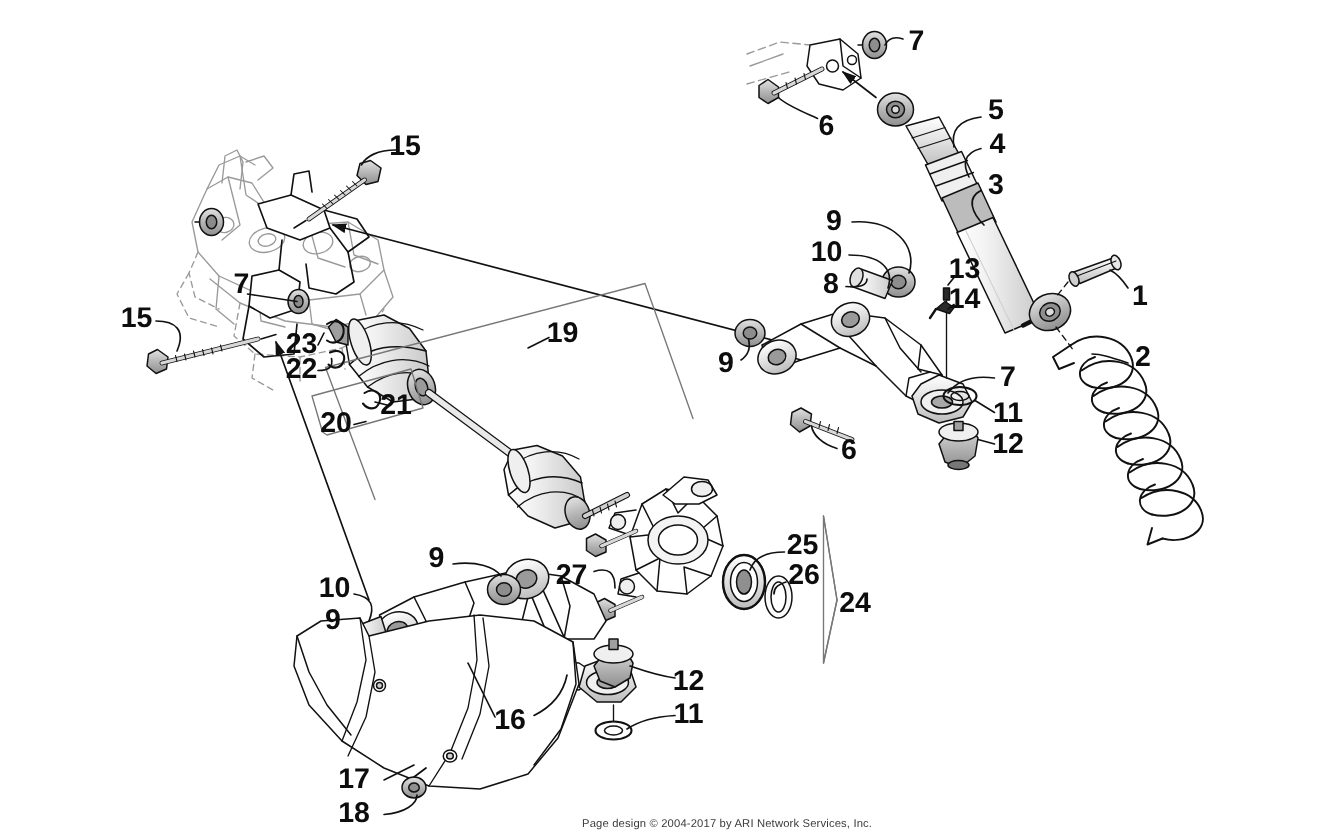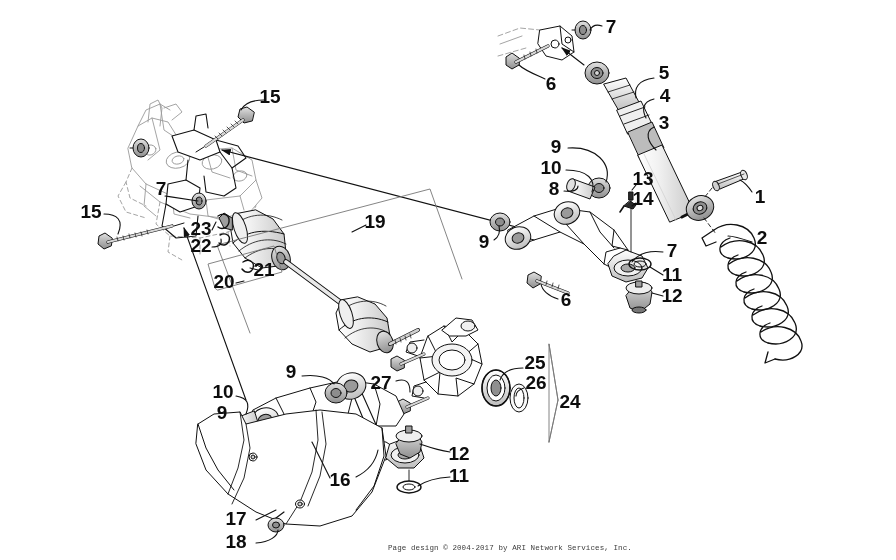--- a/index.html
+++ b/index.html
@@ -12,21 +12,21 @@
   svg#parts-svg{position:absolute;left:0;top:0;width:896px;height:560px;display:block;}
   .callout-num{
     font-family:"Liberation Sans", sans-serif;
     font-weight:bold;
     font-size:19px;
     fill:#0d0d0d;
   }
   .footer-note{
     position:absolute;
     left:388px;top:544px;
-    font-family:Liberation Mono, monospace;
+    font-family:Liberation Sans, sans-serif;
     font-size:7.5px;
     color:#3c3c3c;
     letter-spacing:0.1px;
     white-space:nowrap;
   }
 </style>
 </head>
 <body>
 
 <div id="diagram-root">

